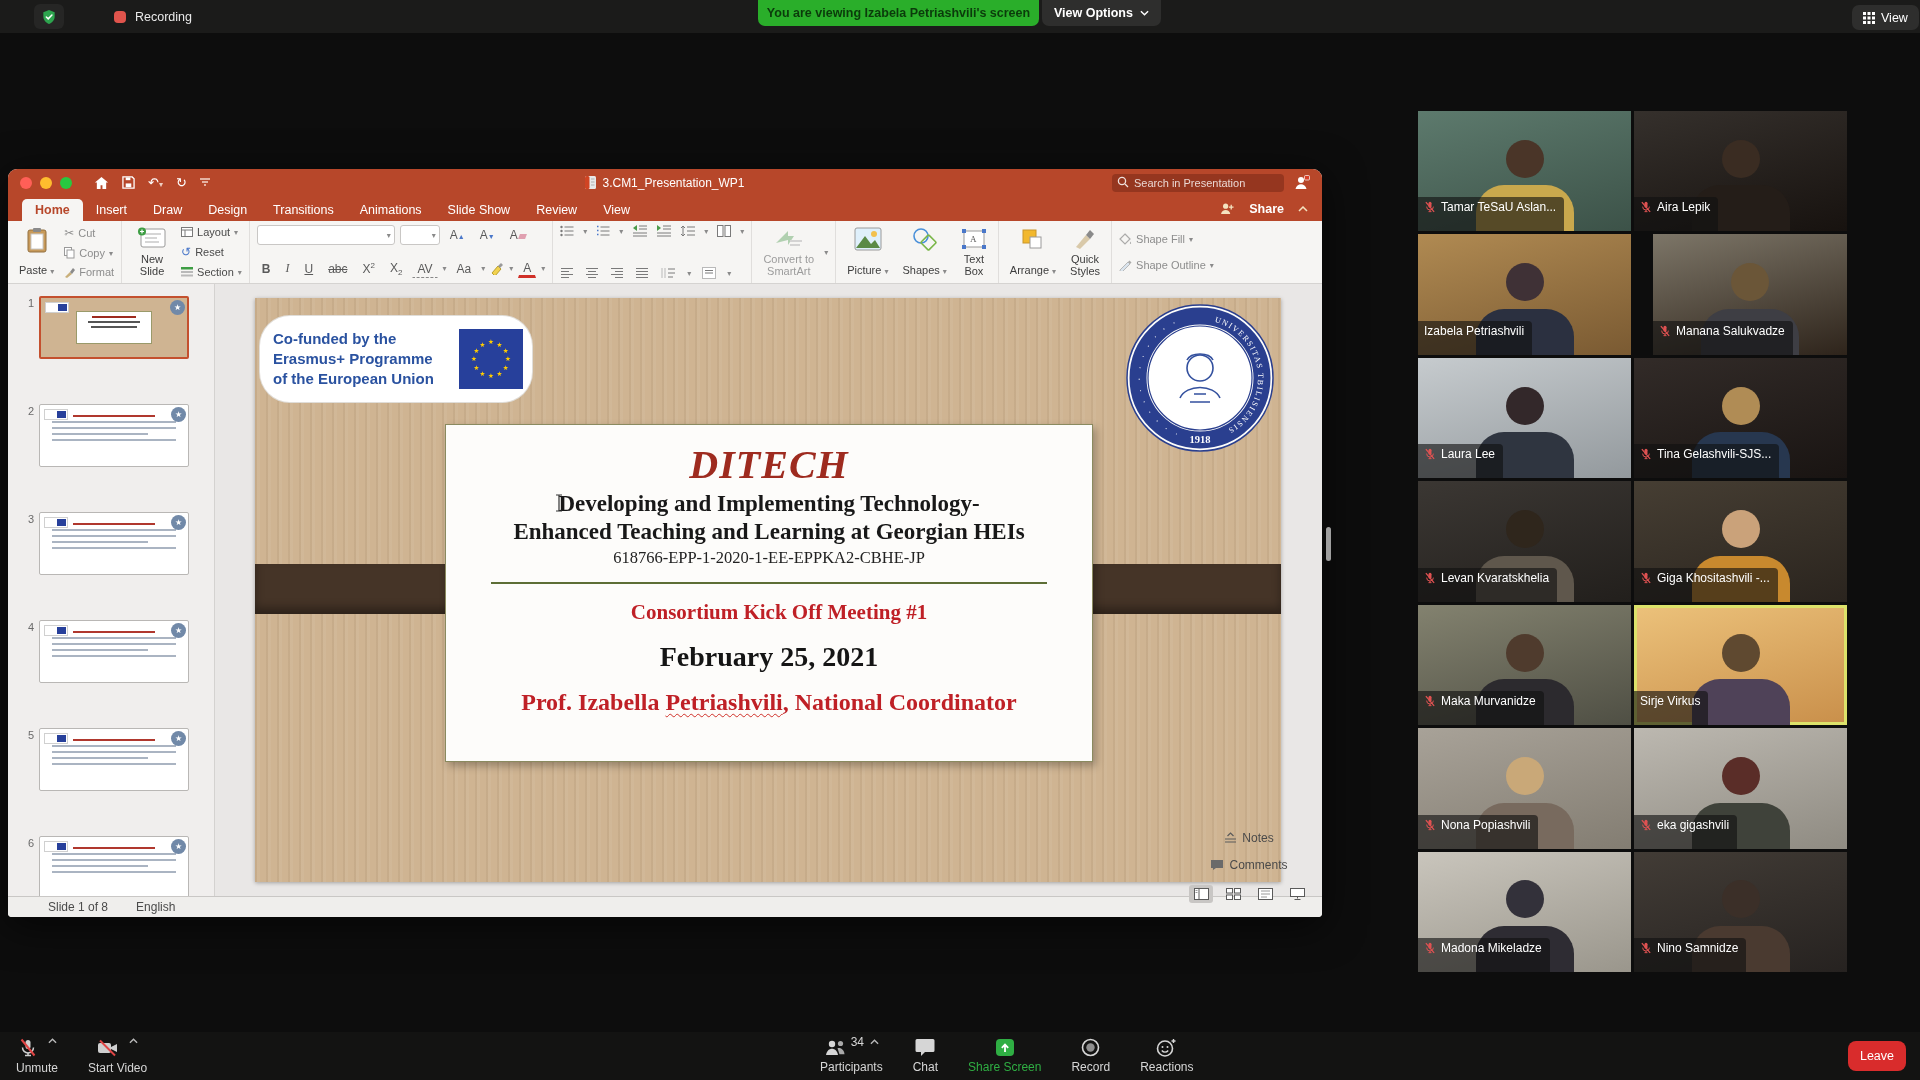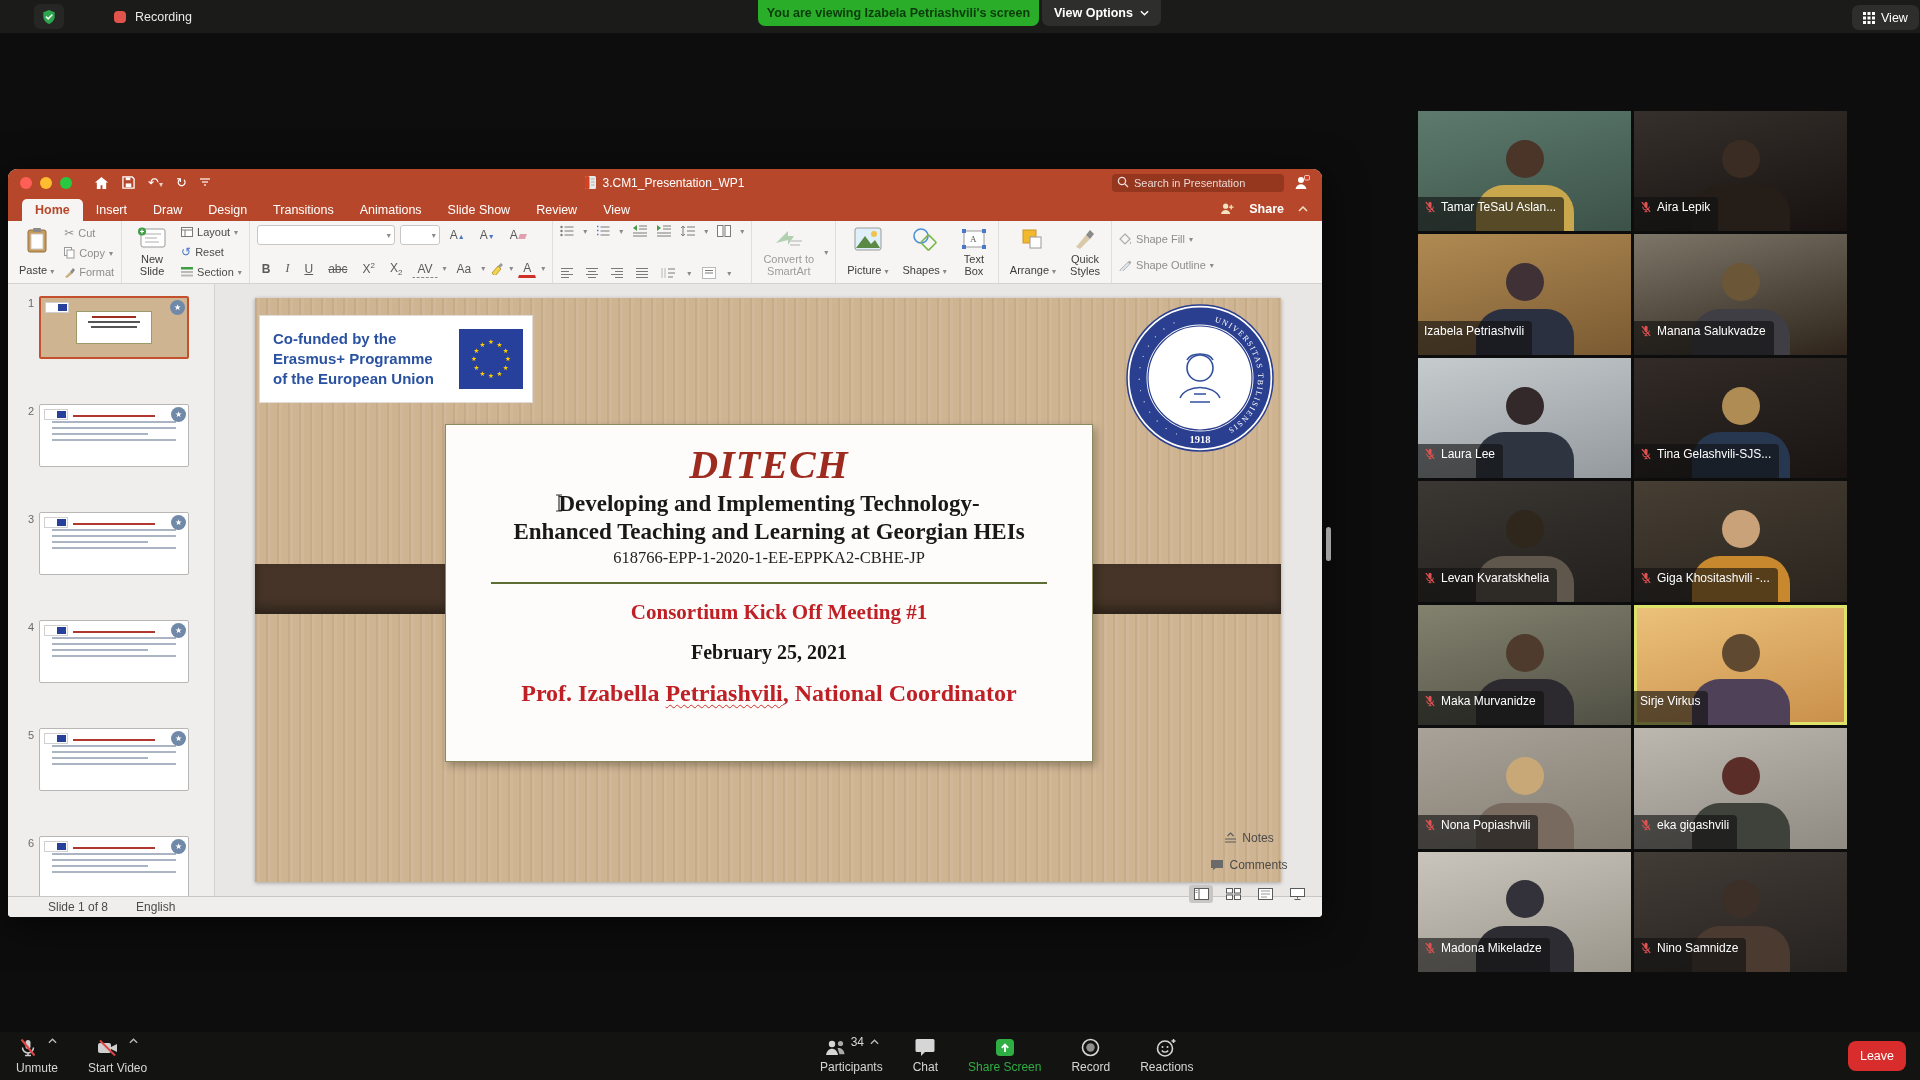--- a/index.html
+++ b/index.html
@@ -73,24 +73,24 @@
            background-image:repeating-linear-gradient(90deg, rgba(86,60,30,.07) 0 2px, rgba(255,255,255,.05) 2px 5px, rgba(0,0,0,0) 5px 11px); box-shadow:0 1px 4px rgba(0,0,0,.3); }
   .bar-left, .bar-right { position:absolute; top:266px; height:50px; background:var(--brown_bar); box-shadow:inset 0 -6px 10px rgba(0,0,0,.35); }
   .bar-left { left:0; width:196px; }
   .bar-right { right:0; width:196px; }
   .white-card { position:absolute; left:190px; top:126px; width:648px; height:338px; background:#fdfcfa; border:1px solid #8a8a5f; box-shadow:3px 4px 8px rgba(0,0,0,.28); text-align:center; font-family:"Liberation Serif",serif; }
   .s-title { margin-top:16px; font-size:40px; font-style:italic; font-weight:bold; color:var(--slide_red_dark); letter-spacing:1px; }
   .s-sub { font-size:23px; font-weight:bold; color:#181818; line-height:1.22; margin-top:2px; }
   .s-code { font-size:16.5px; color:#222; margin-top:2px; }
   .s-div { width:86%; margin:14px auto 0; border-top:2px solid #5d6e35; }
   .s-meeting { font-size:21px; font-weight:bold; color:var(--slide_red); margin-top:16px;padding-left:20px; }
-  .s-date { font-size:20px; font-weight:bold; color:#151515; margin-top:16px; }
+  .s-date { font-size:28px; font-weight:bold; color:#151515; margin-top:16px; }
   .s-presenter { font-size:24px; font-weight:bold; color:var(--slide_red); margin-top:16px; }
   .wavy { text-decoration:underline wavy #d03028 1px; text-underline-offset:3px; }
-  .eu-box { position:absolute; left:5px; top:18px; width:272px; height:86px; background:#fff; display:flex; align-items:center; box-shadow:0 0 0 1px #e0ddd8; }
+  .eu-box { position:absolute; left:5px; top:18px; width:272px; height:86px; background:#fff; display:flex; align-items:center; box-shadow:0 0 0 1px #e0ddd8;border-radius:30px; }
   .eu-text { flex:1; padding-left:13px; text-align:left; color:var(--eu_blue); font-size:15px; font-weight:bold; line-height:1.32; }
   .eu-flag { margin-right:9px; }
   .seal { position:absolute; right:5px; top:4px; }
   .ibeam { position:absolute; left:300px; top:196px; }
 
   .statusbar { height:21px; background:#efeeec; border-top:1px solid #c9c7c5; position:relative; display:flex; align-items:center; font-size:12px; color:#4a4a4a; }
   .sb-left { display:flex; gap:28px; padding-left:40px; }
   .sb-right { position:absolute; right:10px; display:flex; align-items:center; gap:13px;flex-direction:column; }
   .sb-item { display:flex; align-items:center; gap:5px; cursor:pointer; }
   .viewbtns { display:flex; align-items:center; gap:8px; margin:0 3px; }
@@ -737,21 +737,21 @@
     </div>
   </div>
     <div class="tile" style="background: linear-gradient(165deg, rgb(176, 138, 82), rgb(122, 90, 50));">
     <div class="head" style="background: rgb(63, 49, 54);"></div>
     <div class="torso" style="background: rgb(43, 48, 64);"></div>
     <div class="name-tag">
 
       <span class="pname">Izabela Petriashvili</span>
     </div>
   </div>
-    <div class="tile" style="background: linear-gradient(165deg, rgb(125, 118, 104), rgb(46, 36, 27));">
+    <div class="tile" style="background: linear-gradient(165deg, rgb(125, 118, 104), rgb(46, 36, 27)); margin-left: 19px;">
     <div class="head" style="background: rgb(107, 86, 56);"></div>
     <div class="torso" style="background: rgb(62, 62, 68);"></div>
     <div class="name-tag">
       <svg class="mic-off-icon" width="12" height="12" viewBox="0 0 16 16">
           <path d="M6 3a2 2 0 0 1 4 0v4a2 2 0 0 1-4 0z" fill="#e05252"></path>
           <path d="M3.5 7.5a4.5 4.5 0 0 0 9 0" stroke="#e05252" stroke-width="1.3" fill="none"></path>
           <path d="M8 12v2.2M6 14.2h4" stroke="#e05252" stroke-width="1.3"></path>
           <path d="M2.5 1.5l11 13" stroke="#e05252" stroke-width="1.7"></path>
         </svg>
       <span class="pname">Manana Salukvadze</span>

